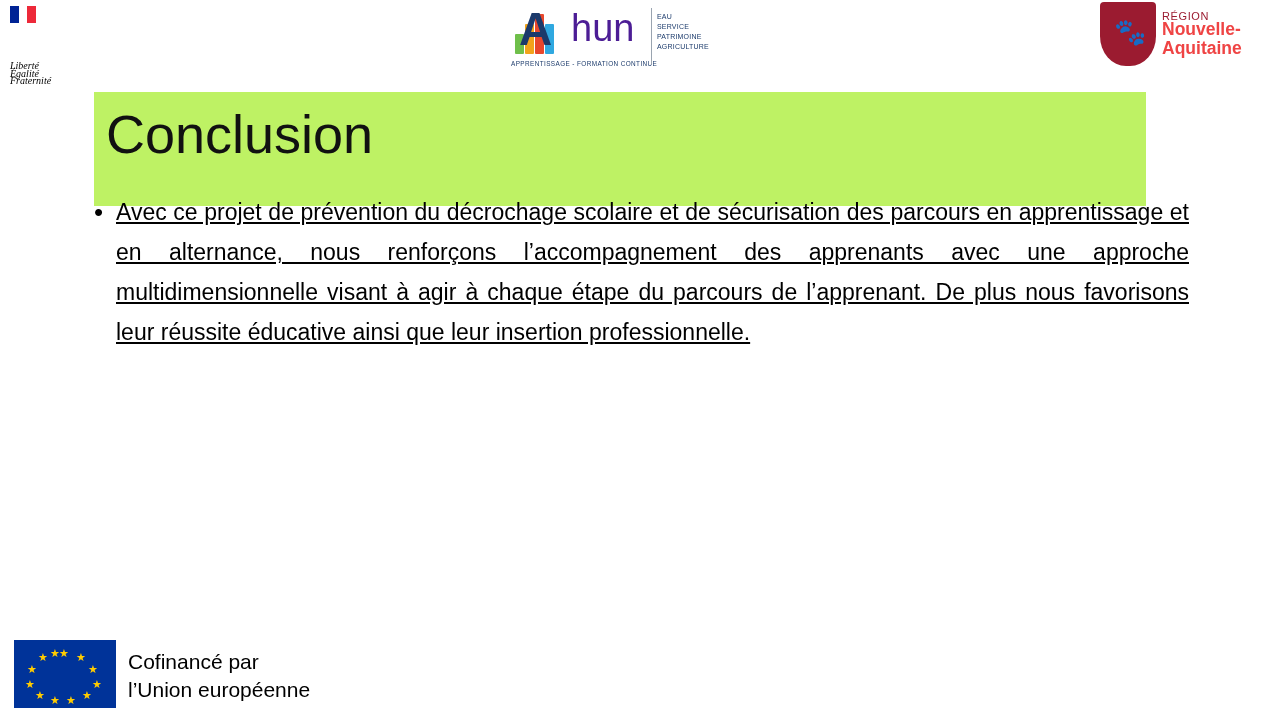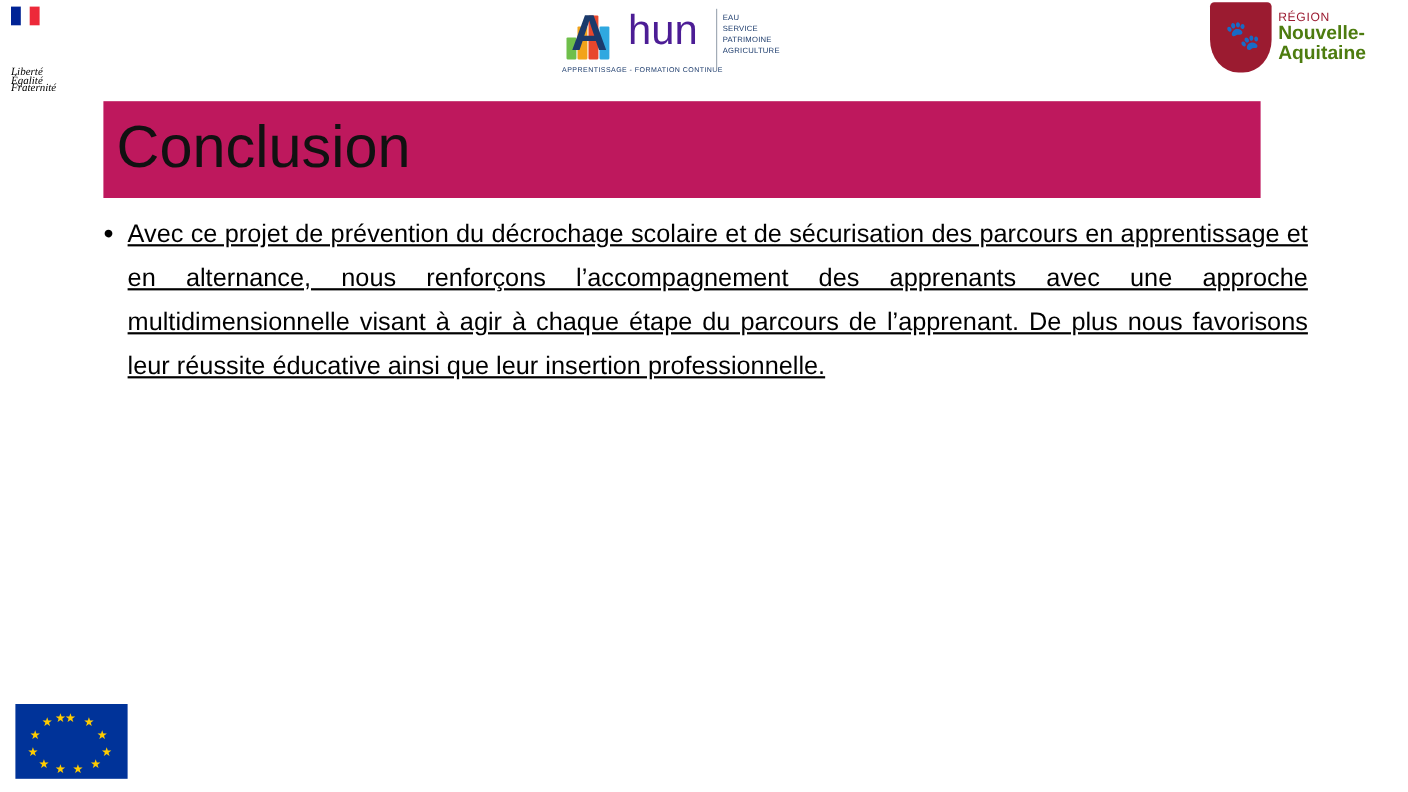--- a/index.html
+++ b/index.html
@@ -173,31 +173,31 @@
     color: #9b1b30;
     font-weight: normal;
   }
   .region .rname {
     position: absolute;
     left: 62px;
     top: 18px;
     font-size: 17.5px;
     line-height: 19px;
     font-weight: bold;
-    color: #4d7c0f;
+    color: #ef4444;
   }
 
   
   .title-band {
     position: absolute;
     left: 94px;
     top: 92px;
     width: 1052px;
-    height: 88px;
-    background: #be185d;
+    height: 114px;
+    background: #bef264;
   }
   .title-band .title {
     position: absolute;
     left: 12px;
     top: 2px;
     font-size: 54px;
     line-height: 80px;
     font-weight: normal;
     color: #111111;
     font-family: "Liberation Sans", sans-serif;
@@ -324,13 +324,17 @@
     <span class="eu-star" style="left:78px;  top:39px;">★</span>
     <span class="eu-star" style="left:68px;  top:50px;">★</span>
     <span class="eu-star" style="left:52px;  top:55px;">★</span>
     <span class="eu-star" style="left:36px;  top:55px;">★</span>
     <span class="eu-star" style="left:21px;  top:50px;">★</span>
     <span class="eu-star" style="left:11px;  top:39px;">★</span>
     <span class="eu-star" style="left:13px;  top:24px;">★</span>
     <span class="eu-star" style="left:24px;  top:12px;">★</span>
     <span class="eu-star" style="left:36px;  top:8px;">★</span>
   </div>
+  <div class="eu-text">
+    <div>Cofinancé par</div>
+    <div>l’Union européenne</div>
+  </div>
 </div>
 
 </body></html>

